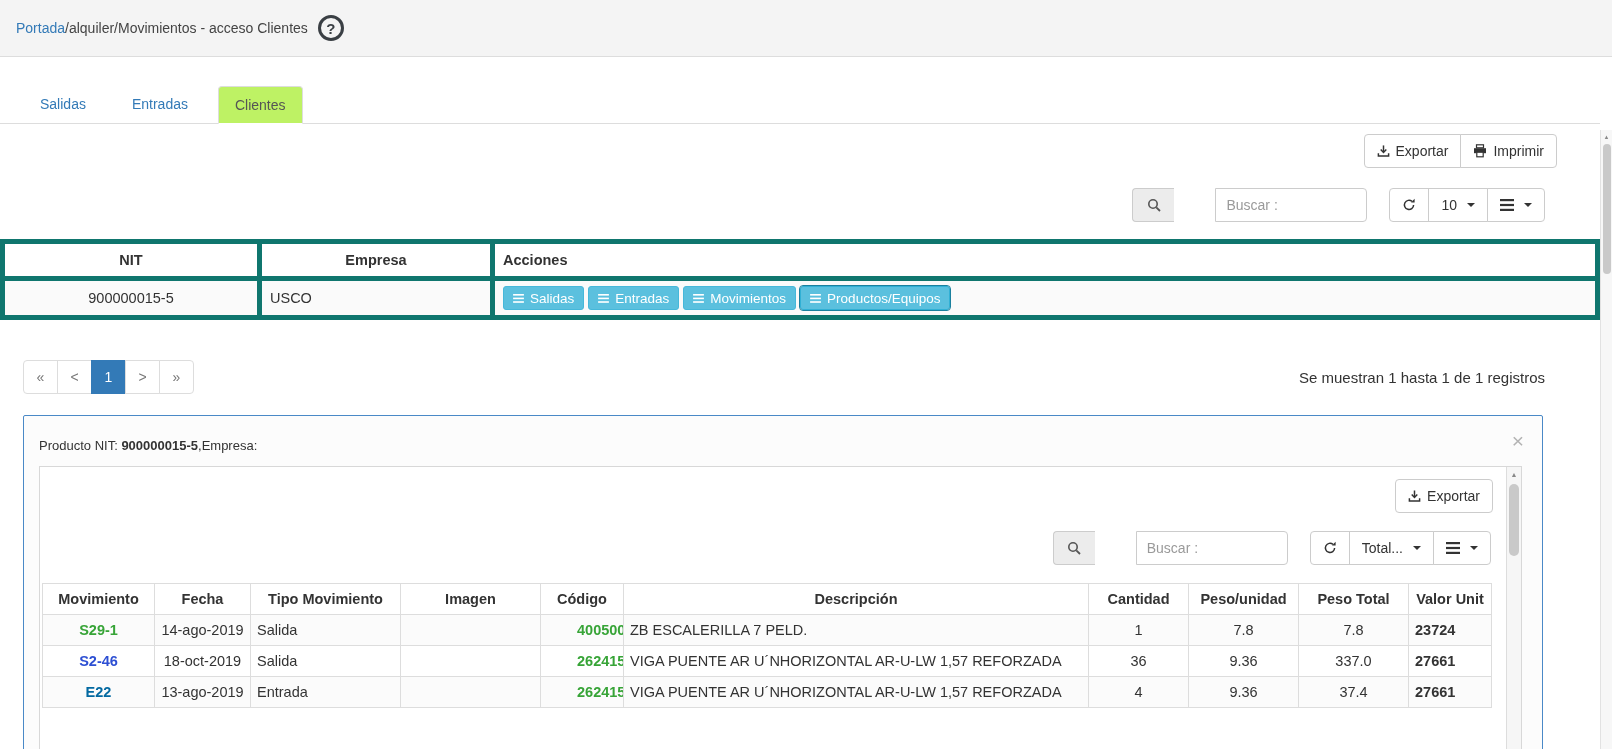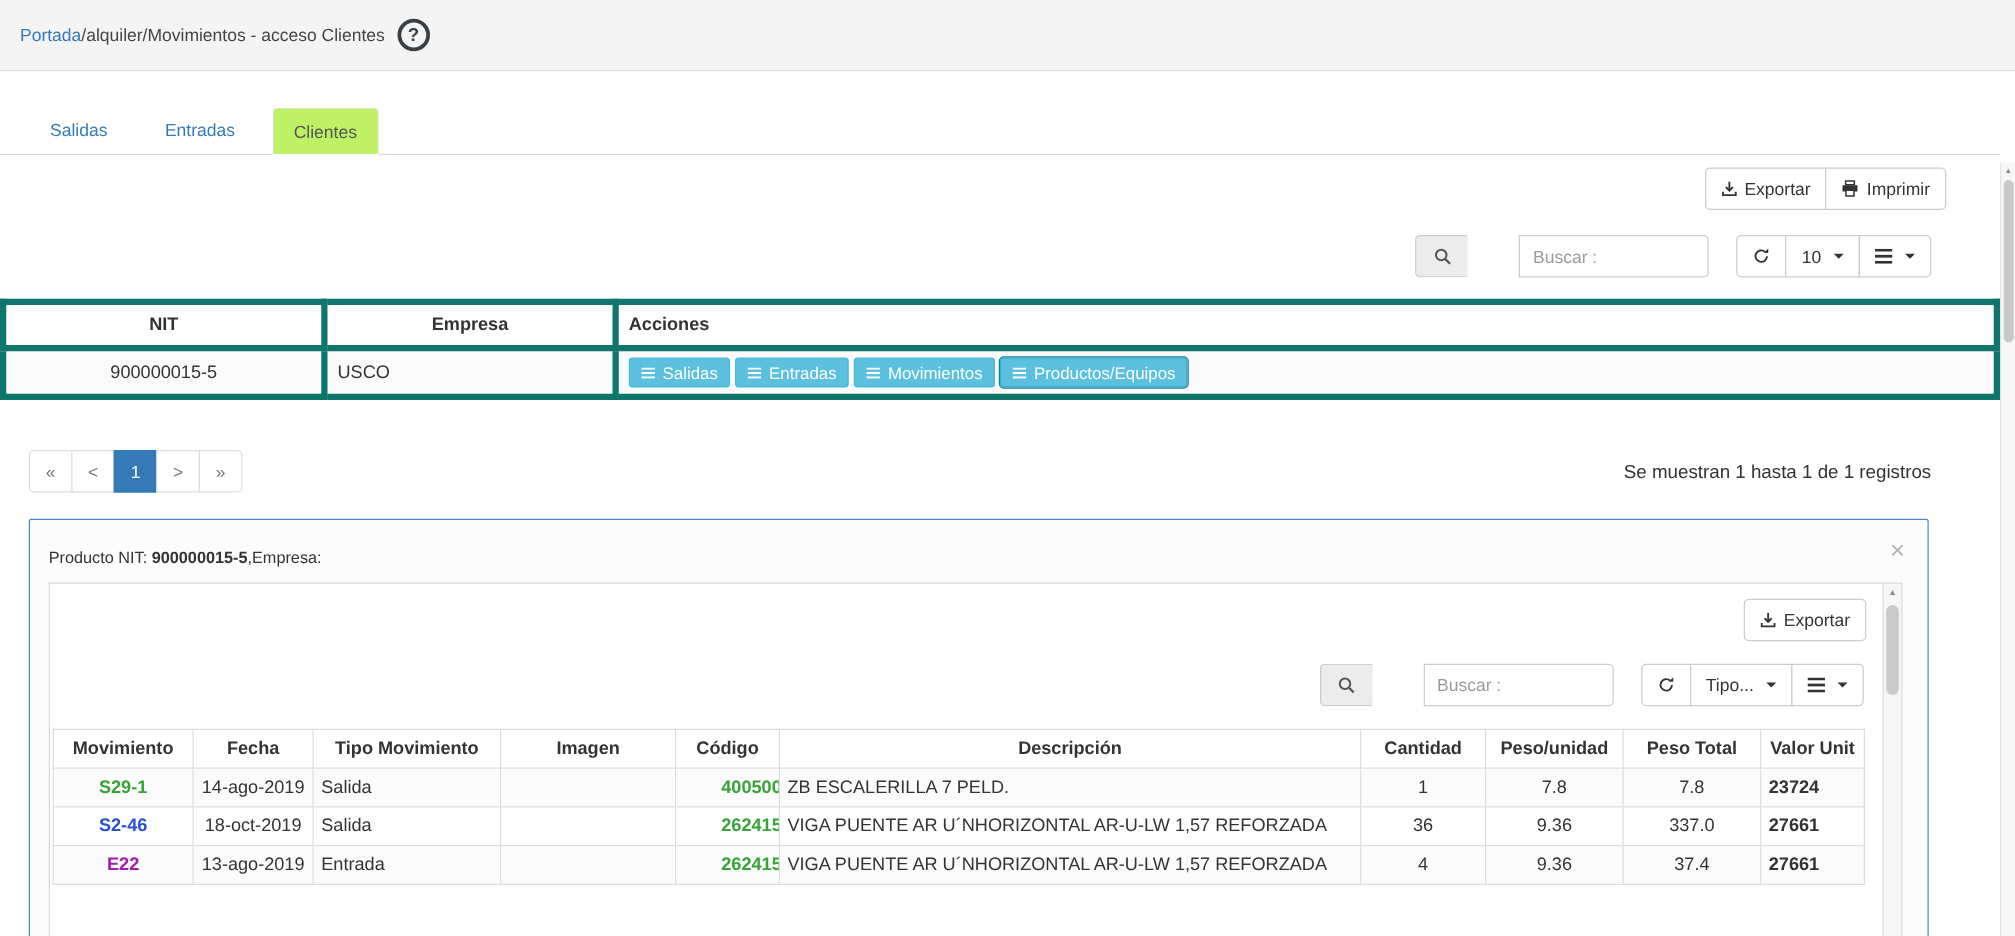--- a/index.html
+++ b/index.html
@@ -339,21 +339,21 @@
           <div class="btn-group">
             <button class="btn">
               <span>
                 <svg width="14" height="14" viewBox="0 0 14 14">
                     <path d="M11.6 7A4.6 4.6 0 1 1 10 3.4" fill="none" stroke="#333" stroke-width="1.5"></path>
                     <path d="M12.6 0.8v3.6H9z" fill="#333"></path>
                   </svg>
               </span>
             </button>
             <button class="btn">
-              <span>Tipo...</span>
+              <span>Total...</span>
               <span class="caret"></span>
             </button>
             <button class="btn">
               <span>
                 <svg width="14" height="12" viewBox="0 0 14 12">
                     <rect width="14" height="2.2" y="0" fill="#333"></rect>
                     <rect width="14" height="2.2" y="4.9" fill="#333"></rect>
                     <rect width="14" height="2.2" y="9.8" fill="#333"></rect>
                   </svg>
               </span>
@@ -408,21 +408,21 @@
               <td class="left">Salida</td>
               <td></td>
               <td class="codigo" style="color: rgb(55, 164, 55);">2624157</td>
               <td class="left">VIGA PUENTE AR U´NHORIZONTAL AR-U-LW 1,57 REFORZADA</td>
               <td>36</td>
               <td>9.36</td>
               <td>337.0</td>
               <td class="valor">27661</td>
             </tr>
             <tr>
-              <td class="mov-code" style="color: #a21caf; margin-left: 45px;">E22</td>
+              <td class="mov-code" style="color: #0369a1; margin-left: 45px;">E22</td>
               <td>13-ago-2019</td>
               <td class="left">Entrada</td>
               <td></td>
               <td class="codigo" style="color: rgb(55, 164, 55);">2624157</td>
               <td class="left">VIGA PUENTE AR U´NHORIZONTAL AR-U-LW 1,57 REFORZADA</td>
               <td>4</td>
               <td>9.36</td>
               <td>37.4</td>
               <td class="valor">27661</td>
             </tr>

